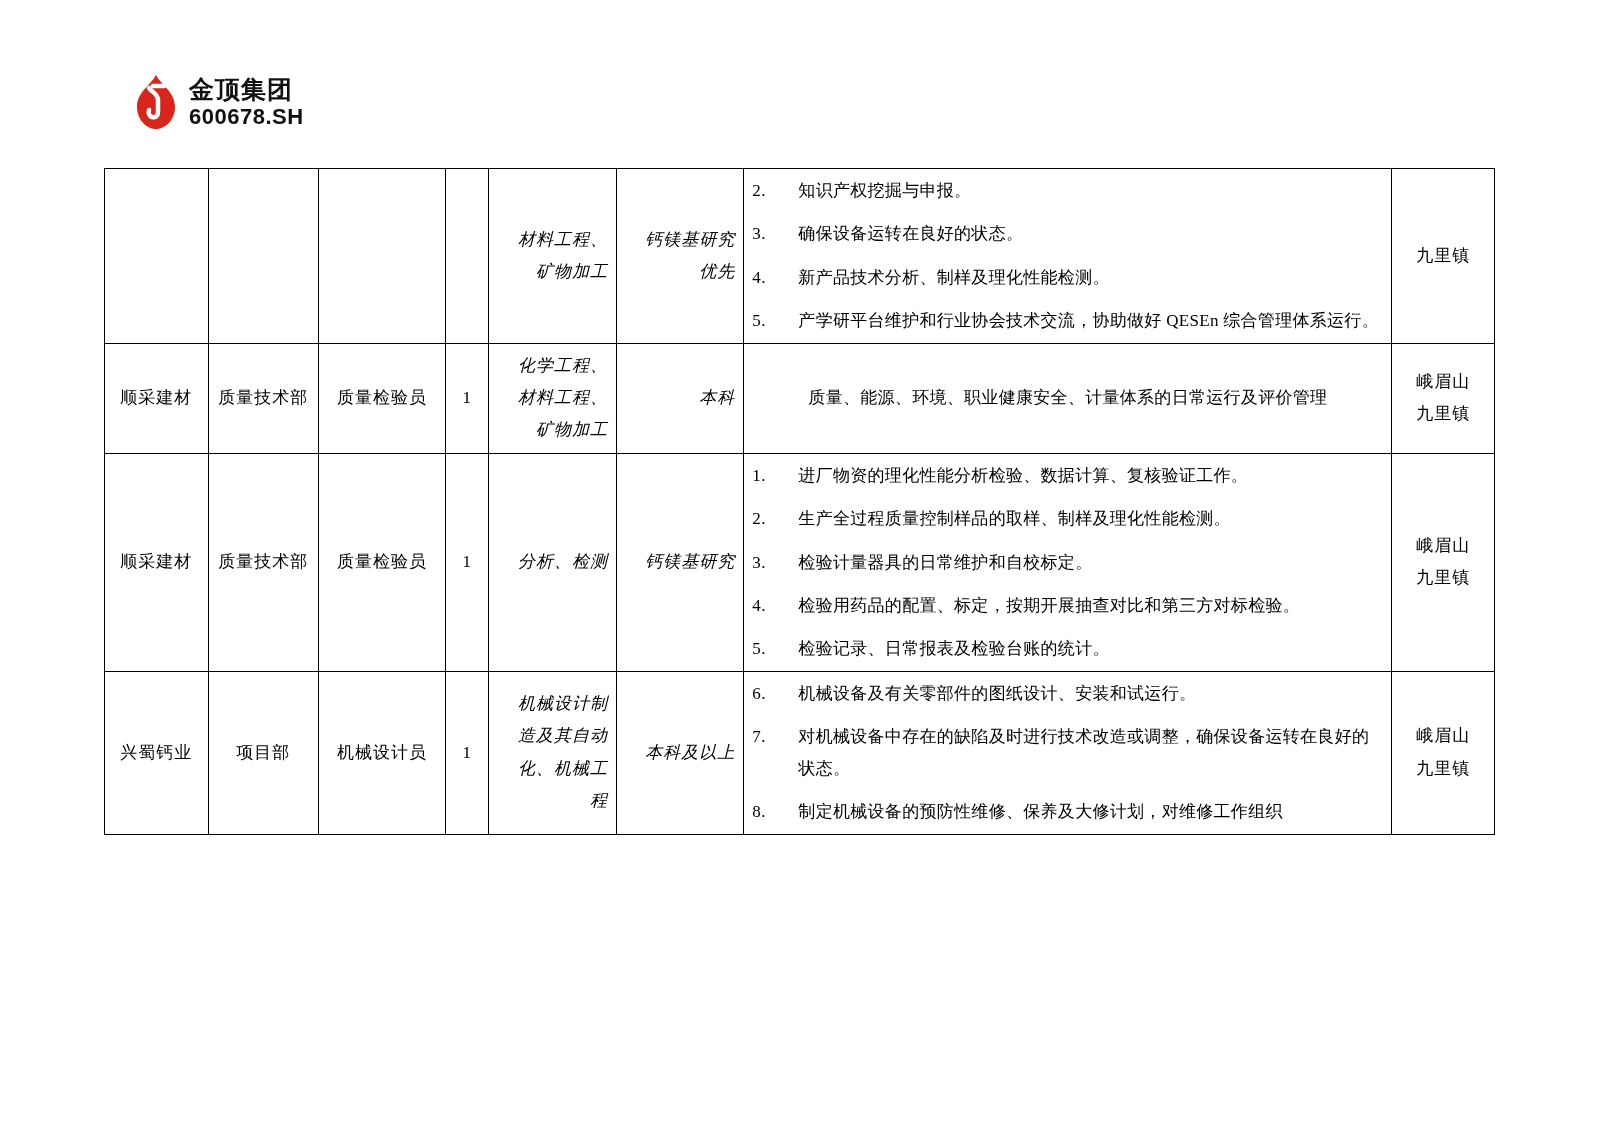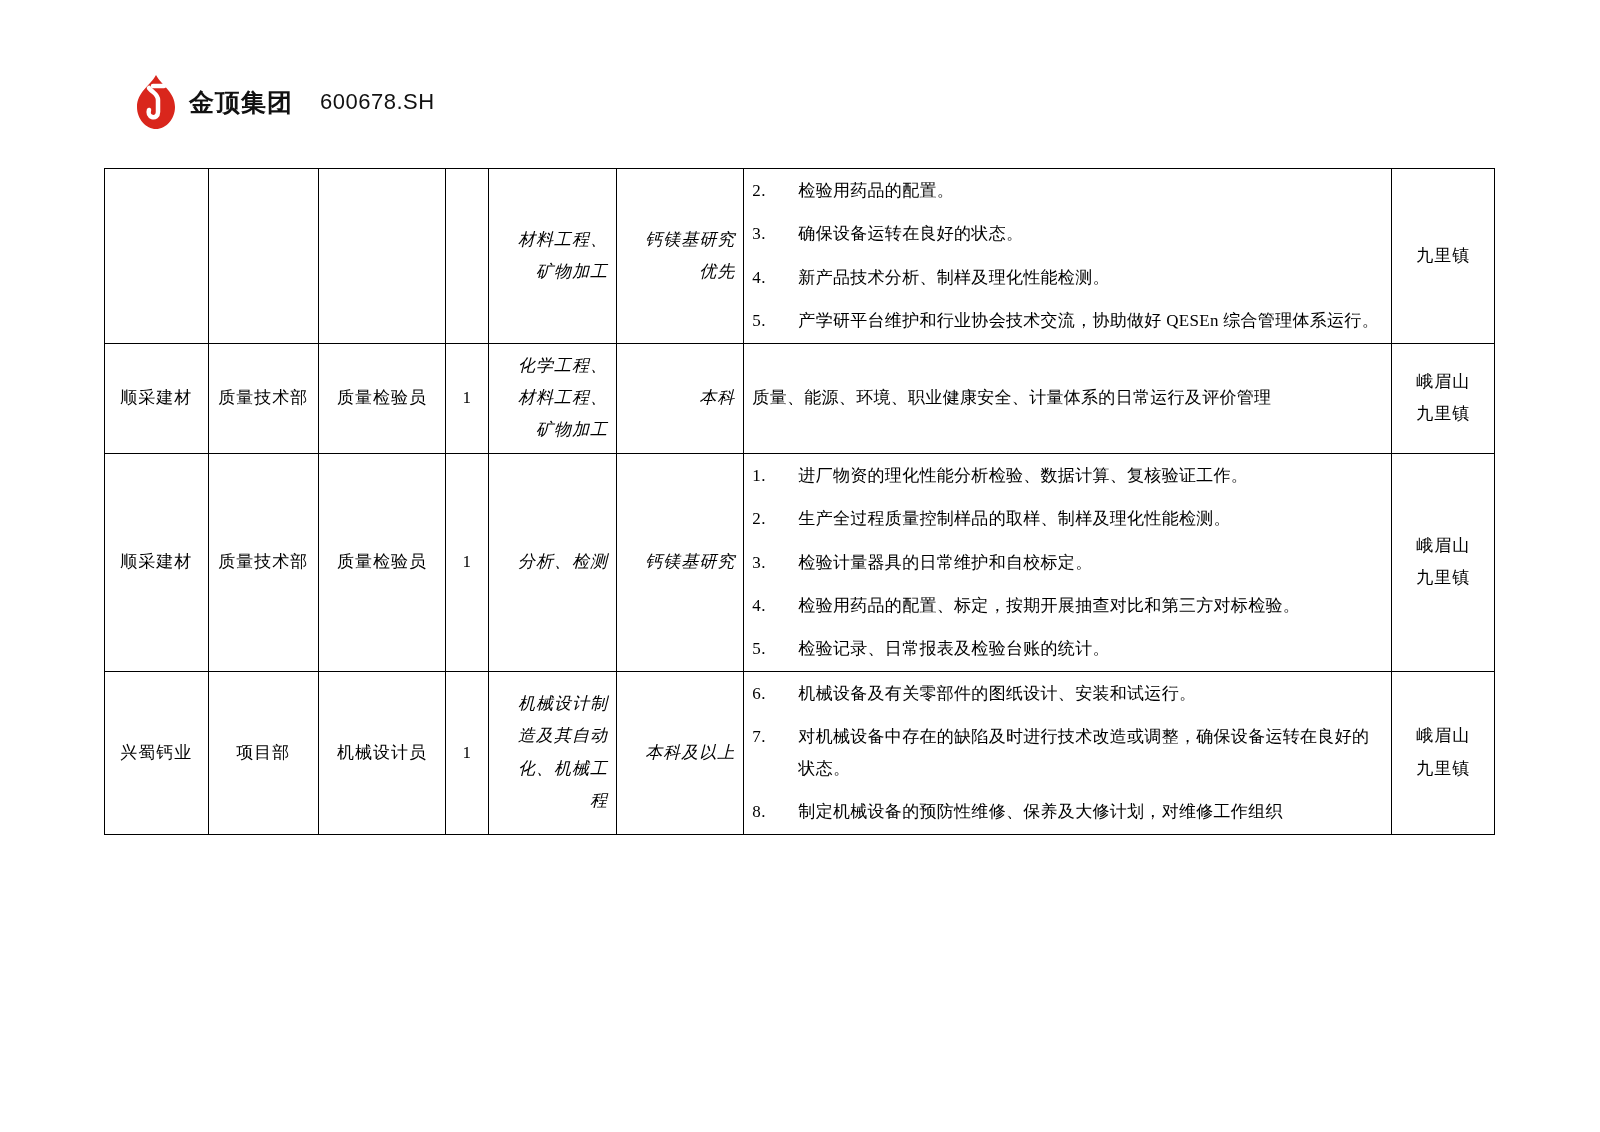--- a/index.html
+++ b/index.html
@@ -30,36 +30,35 @@
     gap: 10px;
   }
   .logo-mark {
     width: 46px;
     height: 56px;
     position: relative;
   }
   .logo-mark svg { display: block; }
   .logo-text {
     display: flex;
-    flex-direction: row;
+    flex-direction: column;
     justify-content: center;
     line-height: 1.12;
-    gap: 27px;
   }
   .logo-title {
     font-family: "Liberation Sans", "DejaVu Sans", sans-serif;
     font-size: 25px;
     font-weight: bold;
     letter-spacing: 1px;
     color: #111111;
   }
   .logo-code {
     font-family: "Liberation Sans", "DejaVu Sans", sans-serif;
     font-size: 22px;
-    font-weight: normal;
+    font-weight: bold;
     letter-spacing: 0.5px;
     color: #111111;
     margin-top: 2px;
   }
   
   .doc-table {
     position: absolute;
     left: 104px;
     top: 168px;
     width: 1391px;
@@ -87,21 +86,21 @@
     letter-spacing: 1px;
     margin-top: 28px;
   }
   .major-cell {
     text-align: right;
     letter-spacing: 1px;
     line-height: 2.1;
     font-style: italic;
   }
   .duty-plain {
-    text-align: left;
+    text-align: center;
     line-height: 1.9;
     letter-spacing: 0.3px;
   }
   .loc-cell {
     text-align: center;
     line-height: 2.0;
     letter-spacing: 1px;
     margin-top: 17px;
   }
   .loc-cell div { white-space: nowrap; }
@@ -169,21 +168,21 @@
           <div>矿物加工</div>
         </td>
         <td class="major-cell">
           <div>钙镁基研究</div>
           <div>优先</div>
         </td>
         <td>
           <ul class="duty-list">
             <li>
               <span class="duty-idx">2.</span>
-              <span class="duty-txt">检验用药品的配置。</span>
+              <span class="duty-txt">知识产权挖掘与申报。</span>
             </li>
             <li>
               <span class="duty-idx">3.</span>
               <span class="duty-txt">确保设备运转在良好的状态。</span>
             </li>
             <li>
               <span class="duty-idx">4.</span>
               <span class="duty-txt">新产品技术分析、制样及理化性能检测。</span>
             </li>
             <li>

